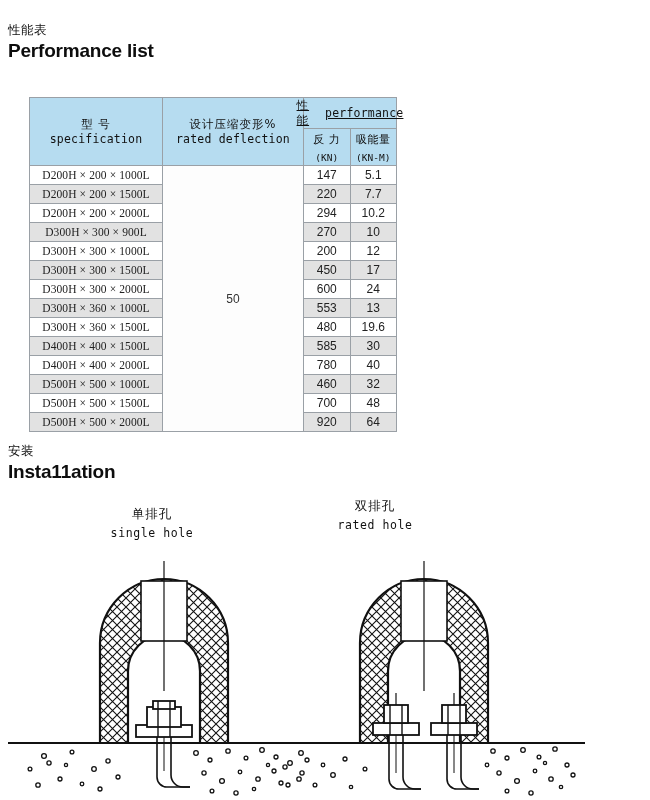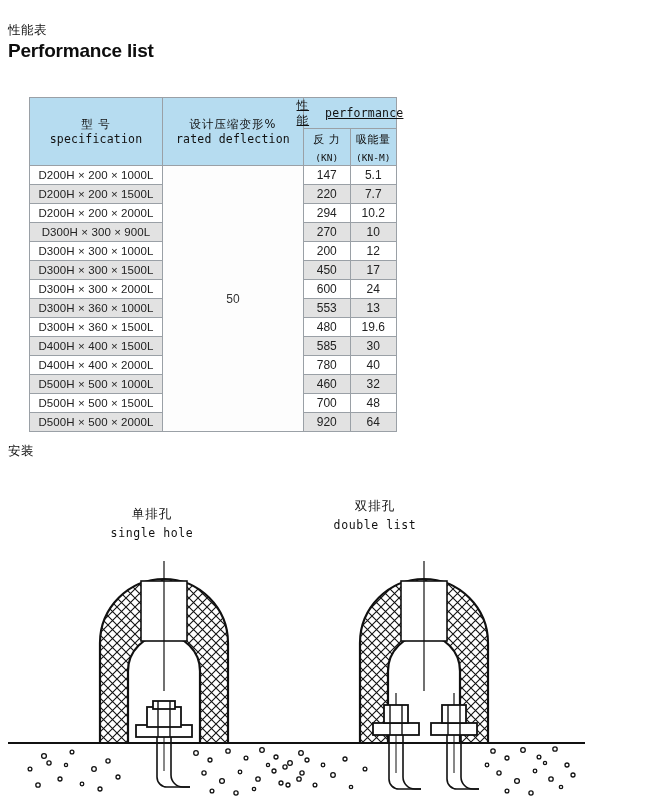--- a/index.html
+++ b/index.html
@@ -92,21 +92,21 @@
     letter-spacing: .5px;
   }
   .sub-unit {
     font-size: 9.5px;
     font-family: "DejaVu Sans Mono", monospace;
   }
 
   tbody td { height: 18px; }
   td.spec {
     font-size: 11.5px;
-    font-family: Liberation Sans, sans-serif;
+    font-family: Liberation Serif, serif;
     color: #222;
     letter-spacing: .1px;
   }
   td.num {
     font-size: 12px;
     font-family: "Liberation Sans", sans-serif;
     color: #222;
   }
   td.defl {
     background: #fdfdfd;
@@ -254,32 +254,33 @@
           <td class="spec shade">D500H × 500 × 2000L</td>
           <td class="num shade">920</td>
           <td class="num shade">64</td>
         </tr>
       </tbody>
   </table>
 </div>
 
 <div class="section-head" style="top:443px;">
   <div class="head-cn">安装</div>
+  <div class="head-en">Insta11ation</div>
 </div>
 
 <div class="diagrams">
 
   <div class="diagram-label" style="left:52px; top:8px;">
     <div class="dl-cn">单排孔</div>
     <div class="dl-en">single hole</div>
   </div>
 
   <div class="diagram-label" style="left:275px; top:0;">
     <div class="dl-cn">双排孔</div>
-    <div class="dl-en">double list</div>
+    <div class="dl-en">rated hole</div>
   </div>
 
   <svg class="fig" style="left:0px; top:55px;" width="330" height="245" viewBox="0 0 330 245">
     <defs>
       <pattern id="xh1" width="9" height="9" patternUnits="userSpaceOnUse">
         <path d="M0,0 L9,9 M9,0 L0,9" stroke="#111" stroke-width="1.1" fill="none"></path>
       </pattern>
       <clipPath id="fclip1">
         <path d="M100,90 A64,64 0 0 1 228,90 L228,190 L100,190 Z
                  M128,190 L128,118 A36,36 0 0 1 200,118 L200,190 Z" clip-rule="evenodd"></path>

